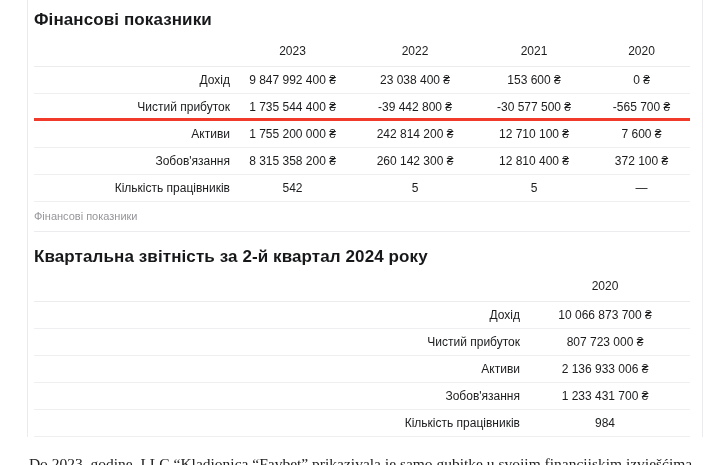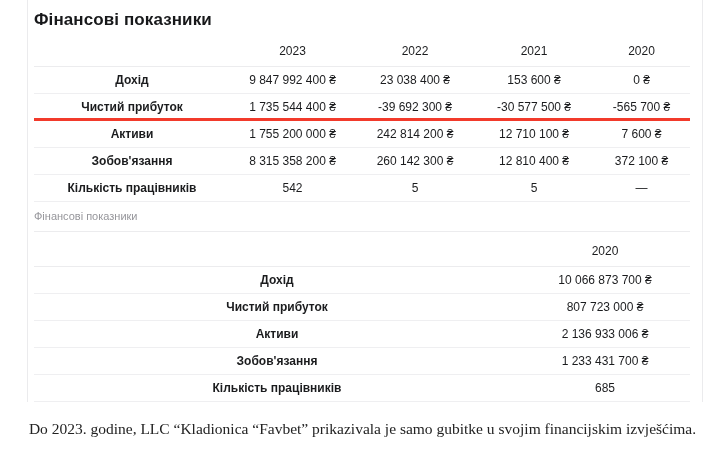--- a/index.html
+++ b/index.html
@@ -44,21 +44,21 @@
   table.fin td {
     font-size: 12px;
     color: #1b1c1e;
     padding: 6px 0 6px 0;
     border-bottom: 1px solid #efeff1;
     height: 11px;
     vertical-align: middle;
     white-space: nowrap;
     overflow: hidden;
   }
-  table.fin td.label { text-align: center; font-weight: 700; }
+  table.fin td.label { text-align: right; font-weight: 400; }
   table.fin td.num   { text-align: center; font-weight: 400; }
   tr.underlined td {
     border-bottom: 3px solid #f23a2b;
     padding-bottom: 4px;
   }
   .table-caption {
     font-size: 11px;
     color: #96969b;
     padding: 8px 0 9px 0;
     border-bottom: 1px solid #ececee;
@@ -110,21 +110,21 @@
         <tr>
           <td class="label">Дохід</td>
           <td class="num">9 847 992 400 ₴</td>
           <td class="num">23 038 400 ₴</td>
           <td class="num">153 600 ₴</td>
           <td class="num">0 ₴</td>
         </tr>
         <tr class="underlined">
           <td class="label">Чистий прибуток</td>
           <td class="num">1 735 544 400 ₴</td>
-          <td class="num">-39 692 300 ₴</td>
+          <td class="num">-39 442 800 ₴</td>
           <td class="num">-30 577 500 ₴</td>
           <td class="num">-565 700 ₴</td>
         </tr>
         <tr>
           <td class="label">Активи</td>
           <td class="num">1 755 200 000 ₴</td>
           <td class="num">242 814 200 ₴</td>
           <td class="num">12 710 100 ₴</td>
           <td class="num">7 600 ₴</td>
         </tr>
@@ -140,20 +140,21 @@
           <td class="num">542</td>
           <td class="num">5</td>
           <td class="num">5</td>
           <td class="num">—</td>
         </tr>
       </tbody>
     </table>
 
     <div class="table-caption">Фінансові показники</div>
 
+    <div class="section-title second-title">Квартальна звітність за 2-й квартал 2024 року</div>
 
     <table class="fin fin2">
       <colgroup>
         <col class="labelcol">
           <col class="c2024">
       </colgroup>
       <thead>
         <tr>
           <th></th>
           <th>2020</th>
@@ -171,21 +172,21 @@
         <tr>
           <td class="label">Активи</td>
           <td class="num">2 136 933 006 ₴</td>
         </tr>
         <tr>
           <td class="label">Зобов'язання</td>
           <td class="num">1 233 431 700 ₴</td>
         </tr>
         <tr>
           <td class="label">Кількість працівників</td>
-          <td class="num">685</td>
+          <td class="num">984</td>
         </tr>
       </tbody>
     </table>
 
   </div>
 
   <div class="figure-caption">
     <div>Do 2023. godine, LLC “Kladionica “Favbet” prikazivala je samo gubitke u svojim financijskim izvješćima.</div>
 
   </div>

